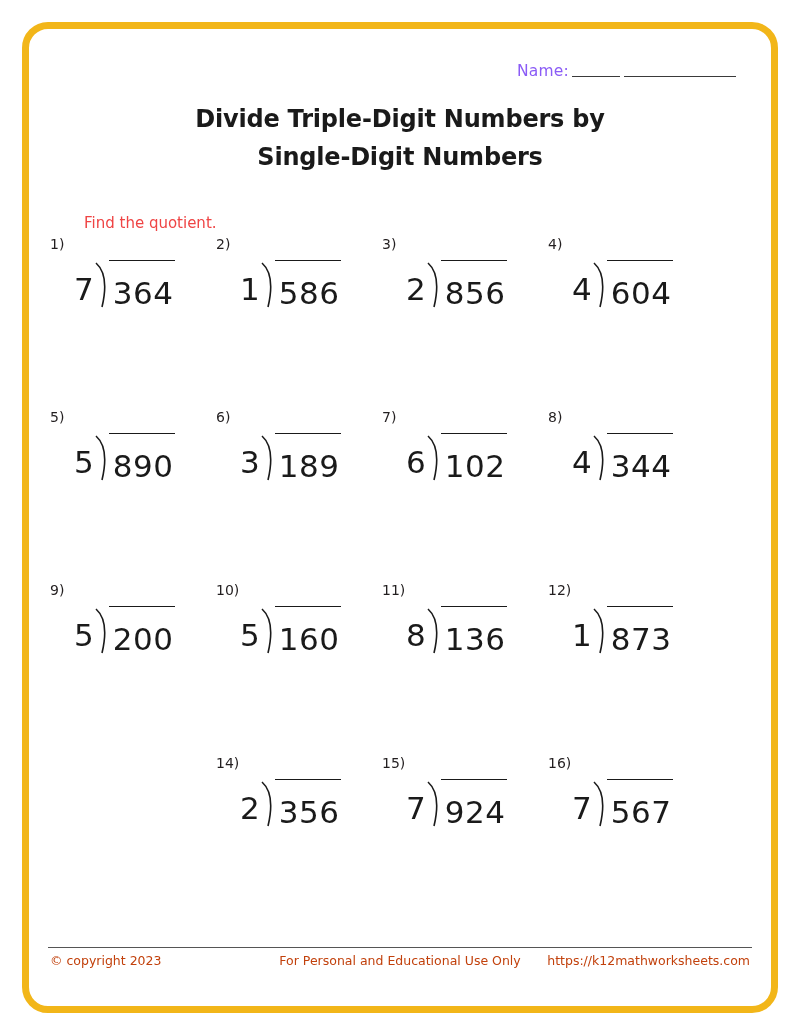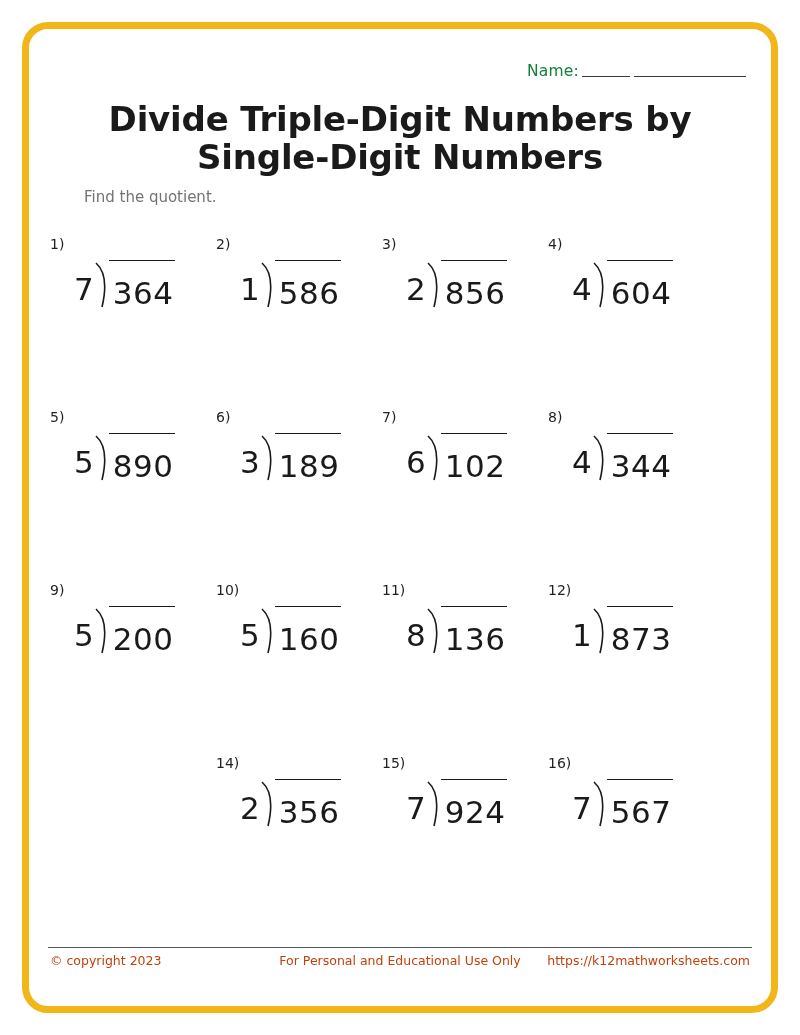--- a/index.html
+++ b/index.html
@@ -33,25 +33,25 @@
   }
   .content {
     position: absolute;
     left: 48px;
     top: 40px;
     width: 704px;
     height: 955px;
   }
   .name-row {
     position: absolute;
-    right: 2px;
+    right: 12px;
     top: 22px;
     font-size: 15.5px;
     letter-spacing: 0.2px;
-    color: #15803d;
+    color: #8b5cf6;
     white-space: nowrap;
   }
   .name-label {
     font-size: 15.5px;
   }
   .name-line {
     display: inline-block;
     border-bottom: 1.3px solid #3a3a3a;
     width: 48px;
     height: 13px;
@@ -61,31 +61,31 @@
     width: 112px;
     margin-left: 0;
   }
   .title {
     position: absolute;
     left: 0;
     top: 60px;
     width: 704px;
     text-align: center;
     font-weight: bold;
-    font-size: 34px;
+    font-size: 24px;
     line-height: 38px;
     letter-spacing: -0.2px;
     color: #1a1a1a;
   }
   .instructions {
     position: absolute;
     left: 36px;
-    top: 148px;
+    top: 174px;
     font-size: 15px;
-    color: #737373;
+    color: #ef4444;
   }
   .grid {
     position: absolute;
     left: 0;
     top: 190px;
     width: 704px;
   }
   .row {
     position: relative;
     height: 173px;

